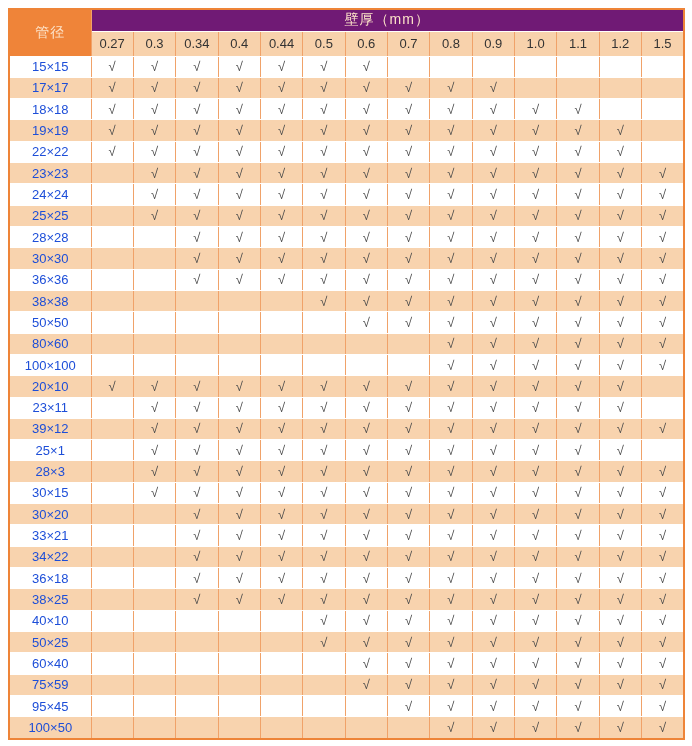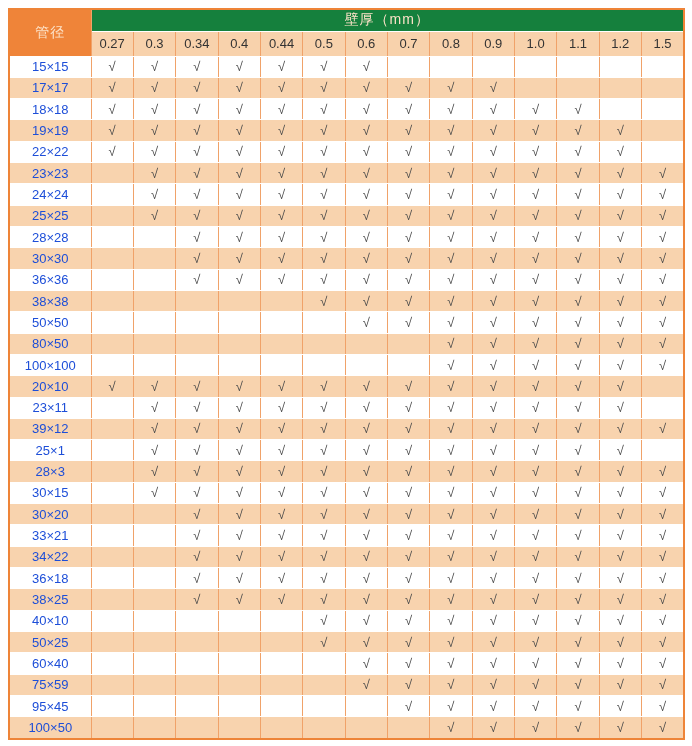--- a/index.html
+++ b/index.html
@@ -37,21 +37,21 @@
   tr.group-row { height: 22px; }
   tr.thickness-row { height: 25px; }
   th.corner {
     background: #EF8439;
     color: #FCE2C8;
     font-size: 14px;
     font-weight: normal;
     letter-spacing: 1px;
   }
   th.group {
-    background: #15803d;
+    background: #701a75;
     color: #FCE2C8;
     font-size: 14px;
     font-weight: normal;
     letter-spacing: 1px;
   }
   th.thickness {
     background: #F8D2AC;
     color: #333333;
     font-size: 13px;
     font-weight: normal;
@@ -313,21 +313,21 @@
           <td class="check">√</td>
           <td class="check">√</td>
           <td class="check">√</td>
           <td class="check">√</td>
           <td class="check">√</td>
           <td class="check">√</td>
           <td class="check">√</td>
           <td class="check">√</td>
         </tr>
         <tr class="row-peach">
-          <td class="size">80×50</td>
+          <td class="size">80×60</td>
           <td class="check"></td>
           <td class="check"></td>
           <td class="check"></td>
           <td class="check"></td>
           <td class="check"></td>
           <td class="check"></td>
           <td class="check"></td>
           <td class="check"></td>
           <td class="check">√</td>
           <td class="check">√</td>

